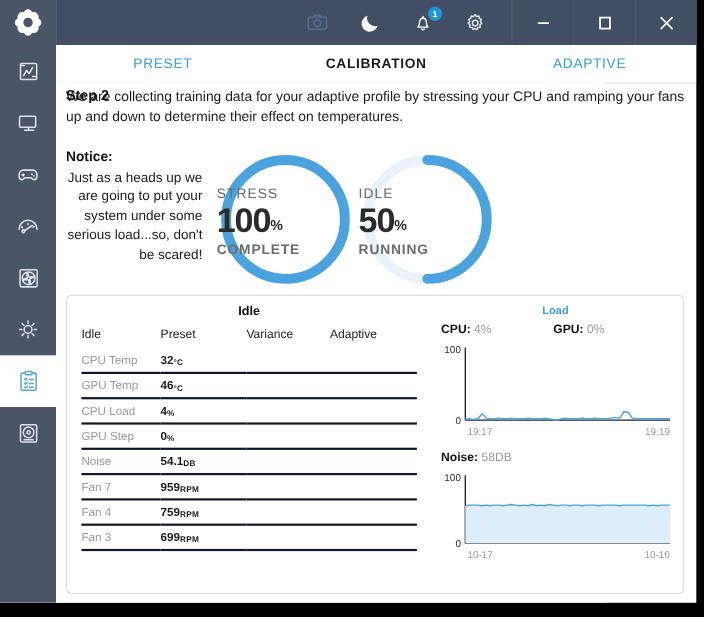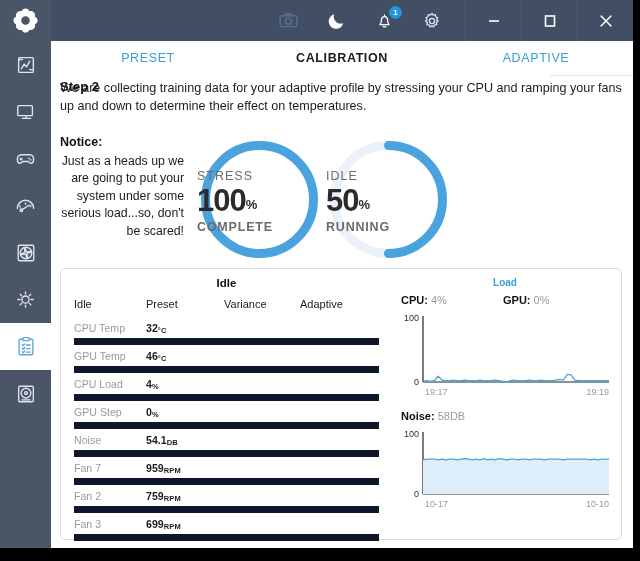--- a/index.html
+++ b/index.html
@@ -51,21 +51,21 @@
   .g-bot{top:83px;font-size:12.5px;color:#6b6b6b;letter-spacing:.8px;font-weight:bold;}
 
   
   .card{position:absolute;left:9px;top:193px;width:562px;height:272px;background:#fff;
         border:1px solid #dcdcdc;border-radius:5px;box-sizing:border-box;}
 
   .tbl{position:absolute;left:13px;top:8px;width:305px;}
   .tbl-title{text-align:center;font-size:11.5px;font-weight:bold;color:#111;margin-bottom:9px;}
   table{border-collapse:collapse;width:100%;}
   th{font-size:11px;font-weight:normal;color:#1c1c1c;text-align:left;padding:0 0 7px 0;}
-  td{font-size:10.6px;padding:5px 0 4px 0;border-bottom:7px solid #0f172a;}
+  td{font-size:10.6px;padding:5px 0 4px 0;border-bottom:2px solid #0f172a;}
   td.k{color:#9a9a9a;}
   td.v{color:#1c1c1c;font-weight:bold;}
   td.v sup{font-size:7.5px;vertical-align:baseline;position:relative;top:1px;letter-spacing:.2px;}
   .c1{width:72px;} .c2{width:78px;} .c3{width:76px;}
 
   .charts{position:absolute;left:334px;top:8px;width:220px;}
   .ch-title{text-align:center;font-size:10px;color:#3a9fd6;font-weight:bold;margin-bottom:6px;}
   .ch-stats{font-size:11px;margin:0 0 2px 6px;}
   .ch-stats b{color:#111;}
   .ch-stats span{color:#9a9a9a;}
@@ -281,21 +281,21 @@
                   <td></td>
                   <td></td>
                 </tr>
                 <tr>
                   <td class="k">Fan 7</td>
                   <td class="v">959<sup>RPM</sup></td>
                   <td></td>
                   <td></td>
                 </tr>
                 <tr>
-                  <td class="k">Fan 2</td>
+                  <td class="k">Fan 4</td>
                   <td class="v">759<sup>RPM</sup></td>
                   <td></td>
                   <td></td>
                 </tr>
                 <tr>
                   <td class="k">Fan 3</td>
                   <td class="v">699<sup>RPM</sup></td>
                   <td></td>
                   <td></td>
                 </tr>

